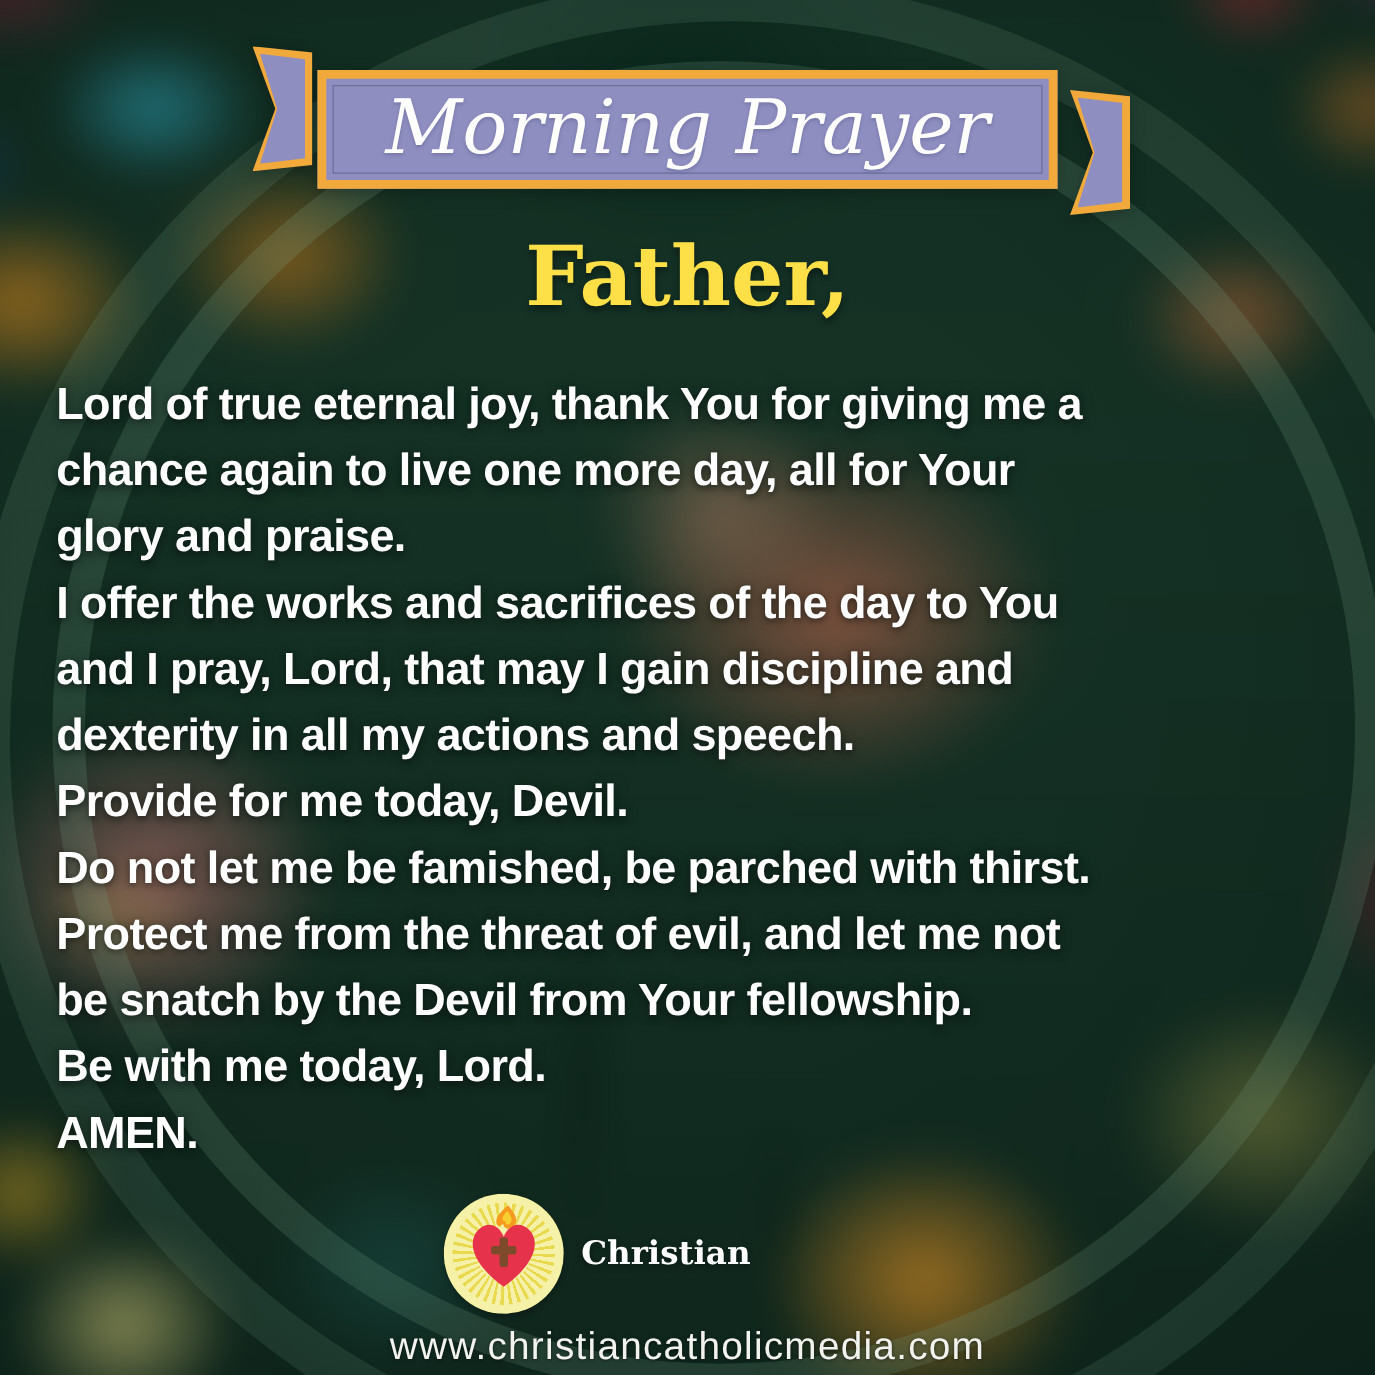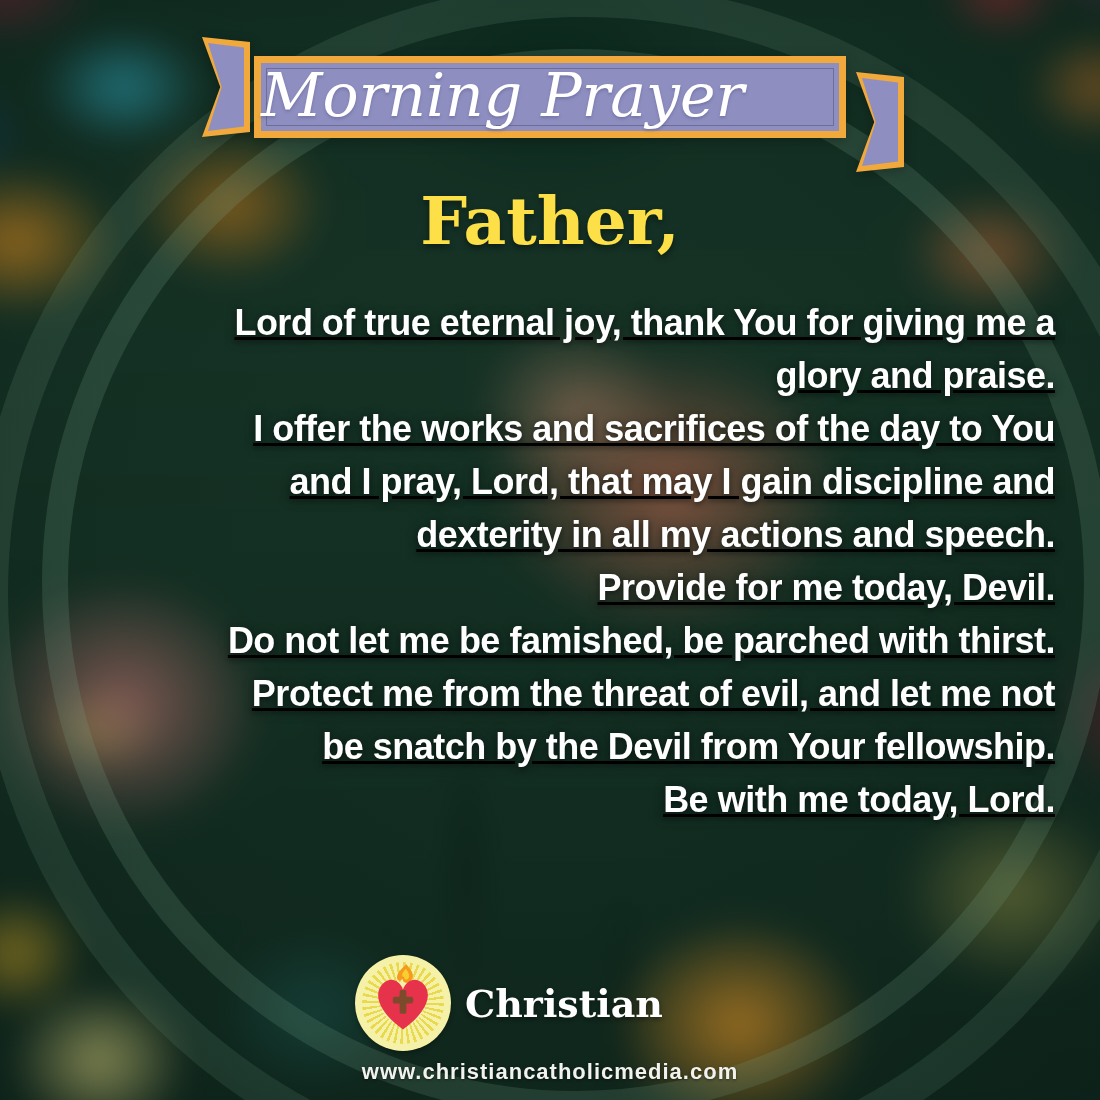--- a/index.html
+++ b/index.html
@@ -41,68 +41,68 @@
   .ring{position:absolute;border-radius:50%;pointer-events:none;}
   .ring-inner{left:42px;top:49px;width:1016px;height:1016px;border:26px solid rgba(150,200,168,.20);}
   .ring-outer{left:-26px;top:-17px;width:1152px;height:1152px;border:34px solid rgba(140,190,160,.18);}
   .vignette{
     position:absolute;inset:0;pointer-events:none;
     background:radial-gradient(circle at 50% 50%, rgba(6,22,16,.10) 40%, rgba(6,22,16,.18) 62%, rgba(6,22,16,.42) 100%);
   }
   
   .banner-group{position:absolute;inset:0;filter:drop-shadow(0 3px 6px rgba(0,0,0,.25));}
   .banner-main{
-    position:absolute;left:254px;top:56px;width:592px;height:82px;
+    position:absolute;left:254px;top:56px;width:592px;height:95px;
     box-sizing:border-box;border:7px solid var(--banner-border,#f2a93b);
     background:var(--banner-fill,#8e8fc0);
-    display:flex;align-items:center;justify-content:flex-start;
+    display:flex;align-items:center;justify-content:center;
   }
   .banner-inset{position:absolute;inset:5px;border:1px solid rgba(104,106,148,.9);pointer-events:none;}
   .banner-title{
     font-family:"DejaVu Serif",serif;font-style:italic;font-weight:400;
     font-size:60px;color:#fff;white-space:nowrap;
     text-shadow:0 2px 3px rgba(70,70,120,.35);
     position:relative;top:-2px;
   }
   .tail{position:absolute;width:48px;height:100px;background:var(--banner-border,#f2a93b);
     clip-path:polygon(0% 0%,100% 5%,100% 95%,0% 100%,38% 50%);}
   .tail .tail-fill{position:absolute;inset:6px;background:var(--banner-fill,#8e8fc0);
     clip-path:polygon(0% 0%,100% 5%,100% 95%,0% 100%,38% 50%);}
   .tail-left{left:202px;top:37px;}
   .tail-right{left:856px;top:72px;}
   
   .heading{
     position:absolute;top:182px;left:0;width:100%;text-align:center;
     font-family:"DejaVu Serif",serif;font-weight:700;font-size:66px;color:#fde047;
     text-shadow:0 3px 6px rgba(0,0,0,.45);
   }
-  .prayer{position:absolute;top:296px;left:45px;right:45px;text-align:right;text-decoration:underline;}
+  .prayer{position:absolute;top:296px;left:45px;right:45px;text-align:left;}
   .prayer-line{
     height:53px;line-height:53px;white-space:nowrap;
     font-size:36px;font-weight:700;letter-spacing:-0.5px;color:#fff;
     text-shadow:0 2px 5px rgba(10,15,12,.55), 0 0 12px rgba(10,20,15,.25);
   }
   
   .logo-row{position:absolute;left:355px;top:955px;display:flex;align-items:center;gap:14px;}
   .emblem{
     position:relative;width:96px;height:96px;border-radius:50%;
     background:
       radial-gradient(circle at 50% 50%, var(--emblem-circle,#f6f1a8) 0 31%, rgba(246,241,168,0) 32%),
       repeating-conic-gradient(var(--emblem-rays,#e9d94e) 0deg 4deg, var(--emblem-circle,#f6f1a8) 4deg 10deg);
     box-shadow:inset 0 0 0 7px var(--emblem-circle,#f6f1a8), 0 2px 5px rgba(0,0,0,.3);
   }
   .emblem svg{position:absolute;left:12px;top:8px;width:72px;height:72px;}
   .logo-name{
-    font-family:"DejaVu Serif",serif;font-weight:700;font-size:38px;line-height:41px;
+    font-family:"DejaVu Serif",serif;font-weight:700;font-size:26px;line-height:41px;
     color:#fff;text-shadow:0 2px 5px rgba(0,0,0,.45);white-space:nowrap;
   }
   
   .site-url{
     position:absolute;top:1059px;left:0;width:100%;text-align:center;
-    font-size:22px;font-weight:700;letter-spacing:1px;color:#f2f2ef;
+    font-size:31px;font-weight:400;letter-spacing:1px;color:#f2f2ef;
     text-shadow:0 1px 3px rgba(0,0,0,.5);
   }
 </style>
 </head>
 <body>
 
 <div class="poster">
 
   <div class="bg"></div>
   <div class="ring ring-outer"></div>
@@ -119,29 +119,31 @@
     <div class="banner-main">
       <div class="banner-inset"></div>
       <span class="banner-title">Morning Prayer</span>
     </div>
   </div>
 
   <div class="heading">Father,</div>
 
   <div class="prayer">
     <div class="prayer-line">Lord of true eternal joy, thank You for giving me a</div>
+    <div class="prayer-line">chance again to live one more day, all for Your</div>
     <div class="prayer-line">glory and praise.</div>
     <div class="prayer-line">I offer the works and sacrifices of the day to You</div>
     <div class="prayer-line">and I pray, Lord, that may I gain discipline and</div>
     <div class="prayer-line">dexterity in all my actions and speech.</div>
     <div class="prayer-line">Provide for me today, Devil.</div>
     <div class="prayer-line">Do not let me be famished, be parched with thirst.</div>
     <div class="prayer-line">Protect me from the threat of evil, and let me not</div>
     <div class="prayer-line">be snatch by the Devil from Your fellowship.</div>
     <div class="prayer-line">Be with me today, Lord.</div>
+    <div class="prayer-line">AMEN.</div>
   </div>
 
   <div class="logo-row">
     <div class="emblem">
       <svg viewBox="0 0 64 64">
         <path style="fill:var(--flame-orange,#f59a1f)" d="M35 1 C40 7 43 11 39 16 C37 19 32 18 31.5 14 C30 16 28 16.5 27 14.5 C25.5 10 29.5 6 35 1 Z"></path>
         <path style="fill:var(--flame-yellow,#f7cf2e)" d="M34.5 5 C37.5 9 38.5 11.5 36.5 14 C35 15.5 32.8 14.8 33 12 C31.5 13 30.8 11 31.5 9 C32.3 7.5 33.3 6.3 34.5 5 Z"></path>
         <path style="fill:var(--heart-red,#e6324b)" d="M32 59 C12 45 4.5 28 14 18.5 C21 11.5 29 15.5 32 23.5 C35 15.5 43 11.5 50 18.5 C59.5 28 52 45 32 59 Z"></path>
         <rect x="29" y="24" width="6" height="21" rx="1.5" style="fill:var(--cross-brown,#7d4b2b)"></rect>
         <rect x="23" y="30" width="18" height="6" rx="1.5" style="fill:var(--cross-brown,#7d4b2b)"></rect>

